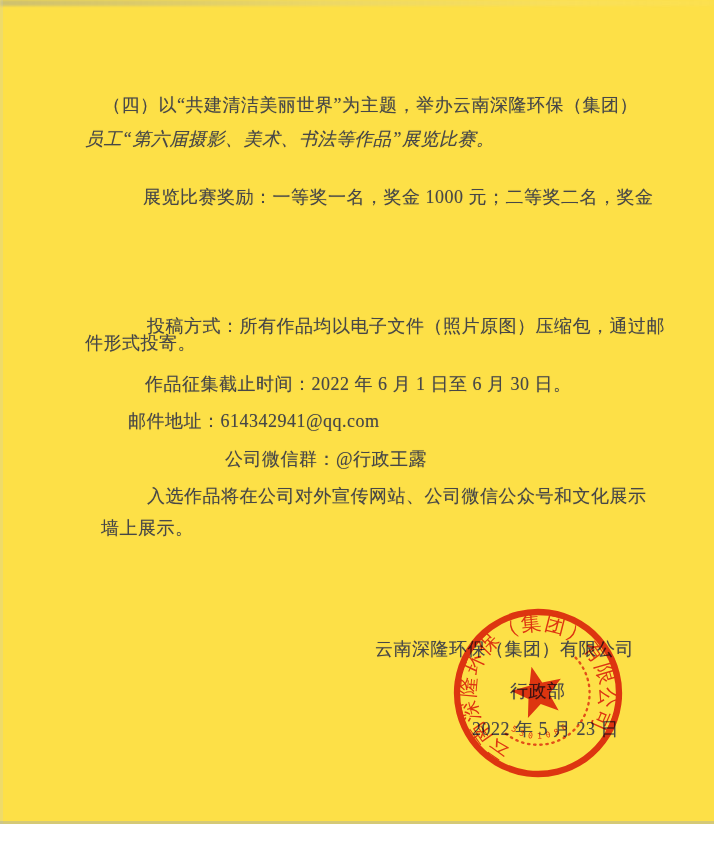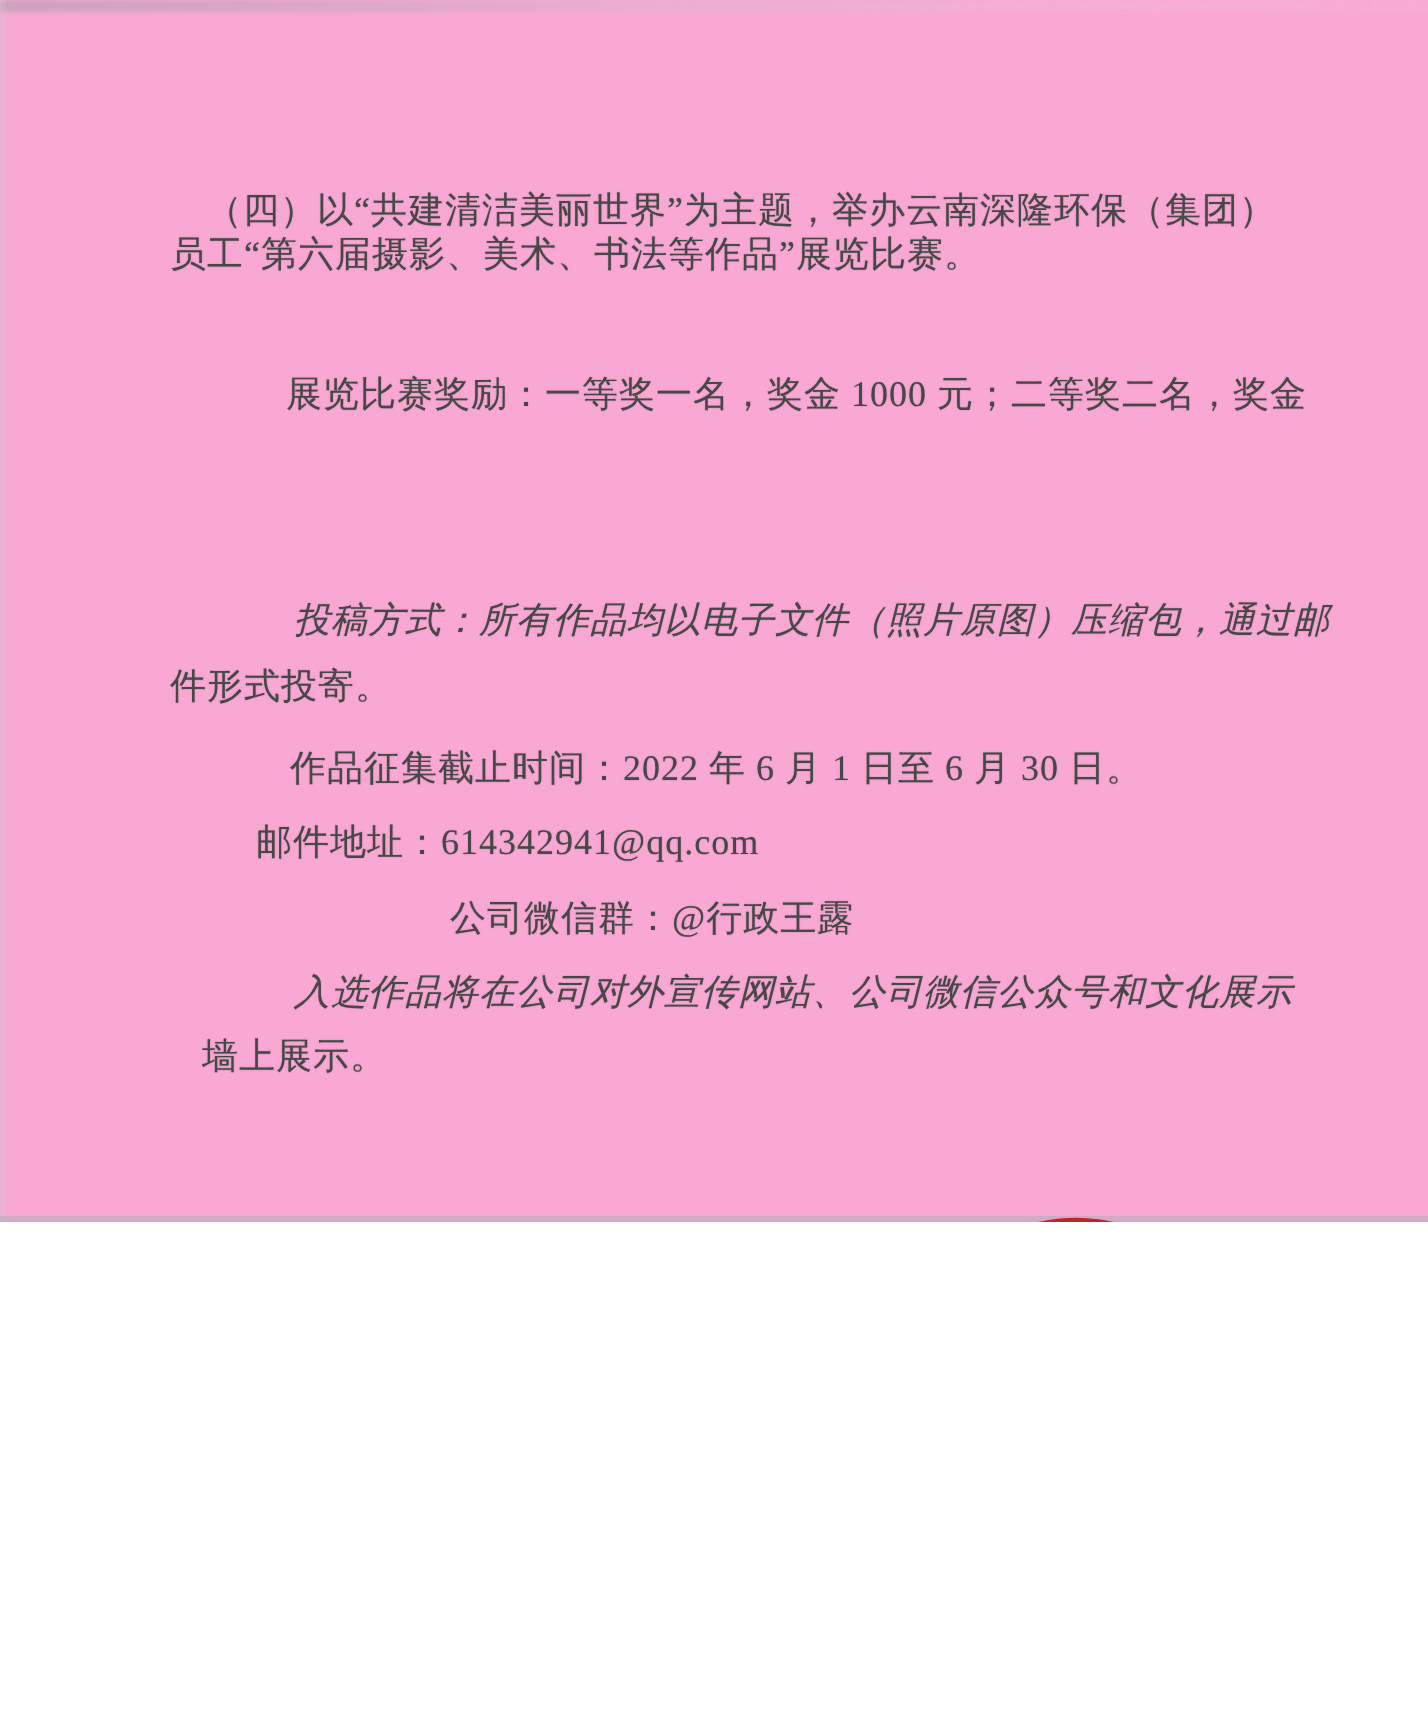--- a/index.html
+++ b/index.html
@@ -1,19 +1,19 @@
 <!DOCTYPE html>
 <html><head>
 <meta charset="utf-8">
 <style>
   html,body{margin:0;padding:0;background:#ffffff;}
   .page{
     position:relative;
-    width:714px;height:611px;
-    background:#f9a8d4;
+    width:714px;height:824px;
+    background:#fde047;
     font-family:"Liberation Serif","DejaVu Serif",serif;
     overflow:hidden;
   }
   
   .scan-edge-top{
     position:absolute;top:0;left:0;width:100%;height:6px;
     background:linear-gradient(to right, rgba(150,155,158,.45), rgba(190,194,196,.25) 45%, rgba(225,226,227,.12) 80%, rgba(235,235,235,.05));
     filter:blur(1px);
   }
   .scan-edge-bottom{
@@ -26,29 +26,29 @@
   }
   .line{
     position:absolute;
     font-size:18px;
     color:#474747;
     letter-spacing:0.5px;
     white-space:nowrap;
     text-shadow:0 0 0.8px rgba(80,80,80,.45);
   }
   .l0{top:93px;left:103px;}
-  .l1{top:115px;left:85px;}
+  .l1{top:127px;left:85px;font-style:italic;}
   .l2{top:185px;left:143px;text-align:center;}
   .l3{top:218px;left:85px;}
-  .l4{top:298px;left:147px;font-style:italic;}
+  .l4{top:314px;left:147px;}
   .l5{top:331px;left:85px;}
   .l6{top:372px;left:145px;}
   .l7{top:409px;left:128px;}
   .l8{top:447px;left:225px;}
-  .l9{top:484px;left:147px;font-style:italic;}
+  .l9{top:484px;left:147px;}
   .l10{top:516px;left:85px;margin-left:16px;}
   .sig-company{top:637px;left:375px;}
   .sig-dept{top:679px;left:510px;}
   .sig-date{top:717px;left:472px;}
   .stamp{
     position:absolute;
     left:448px;top:603px;
     width:180px;height:180px;
     transform:rotate(-14deg);
     mix-blend-mode:multiply;

